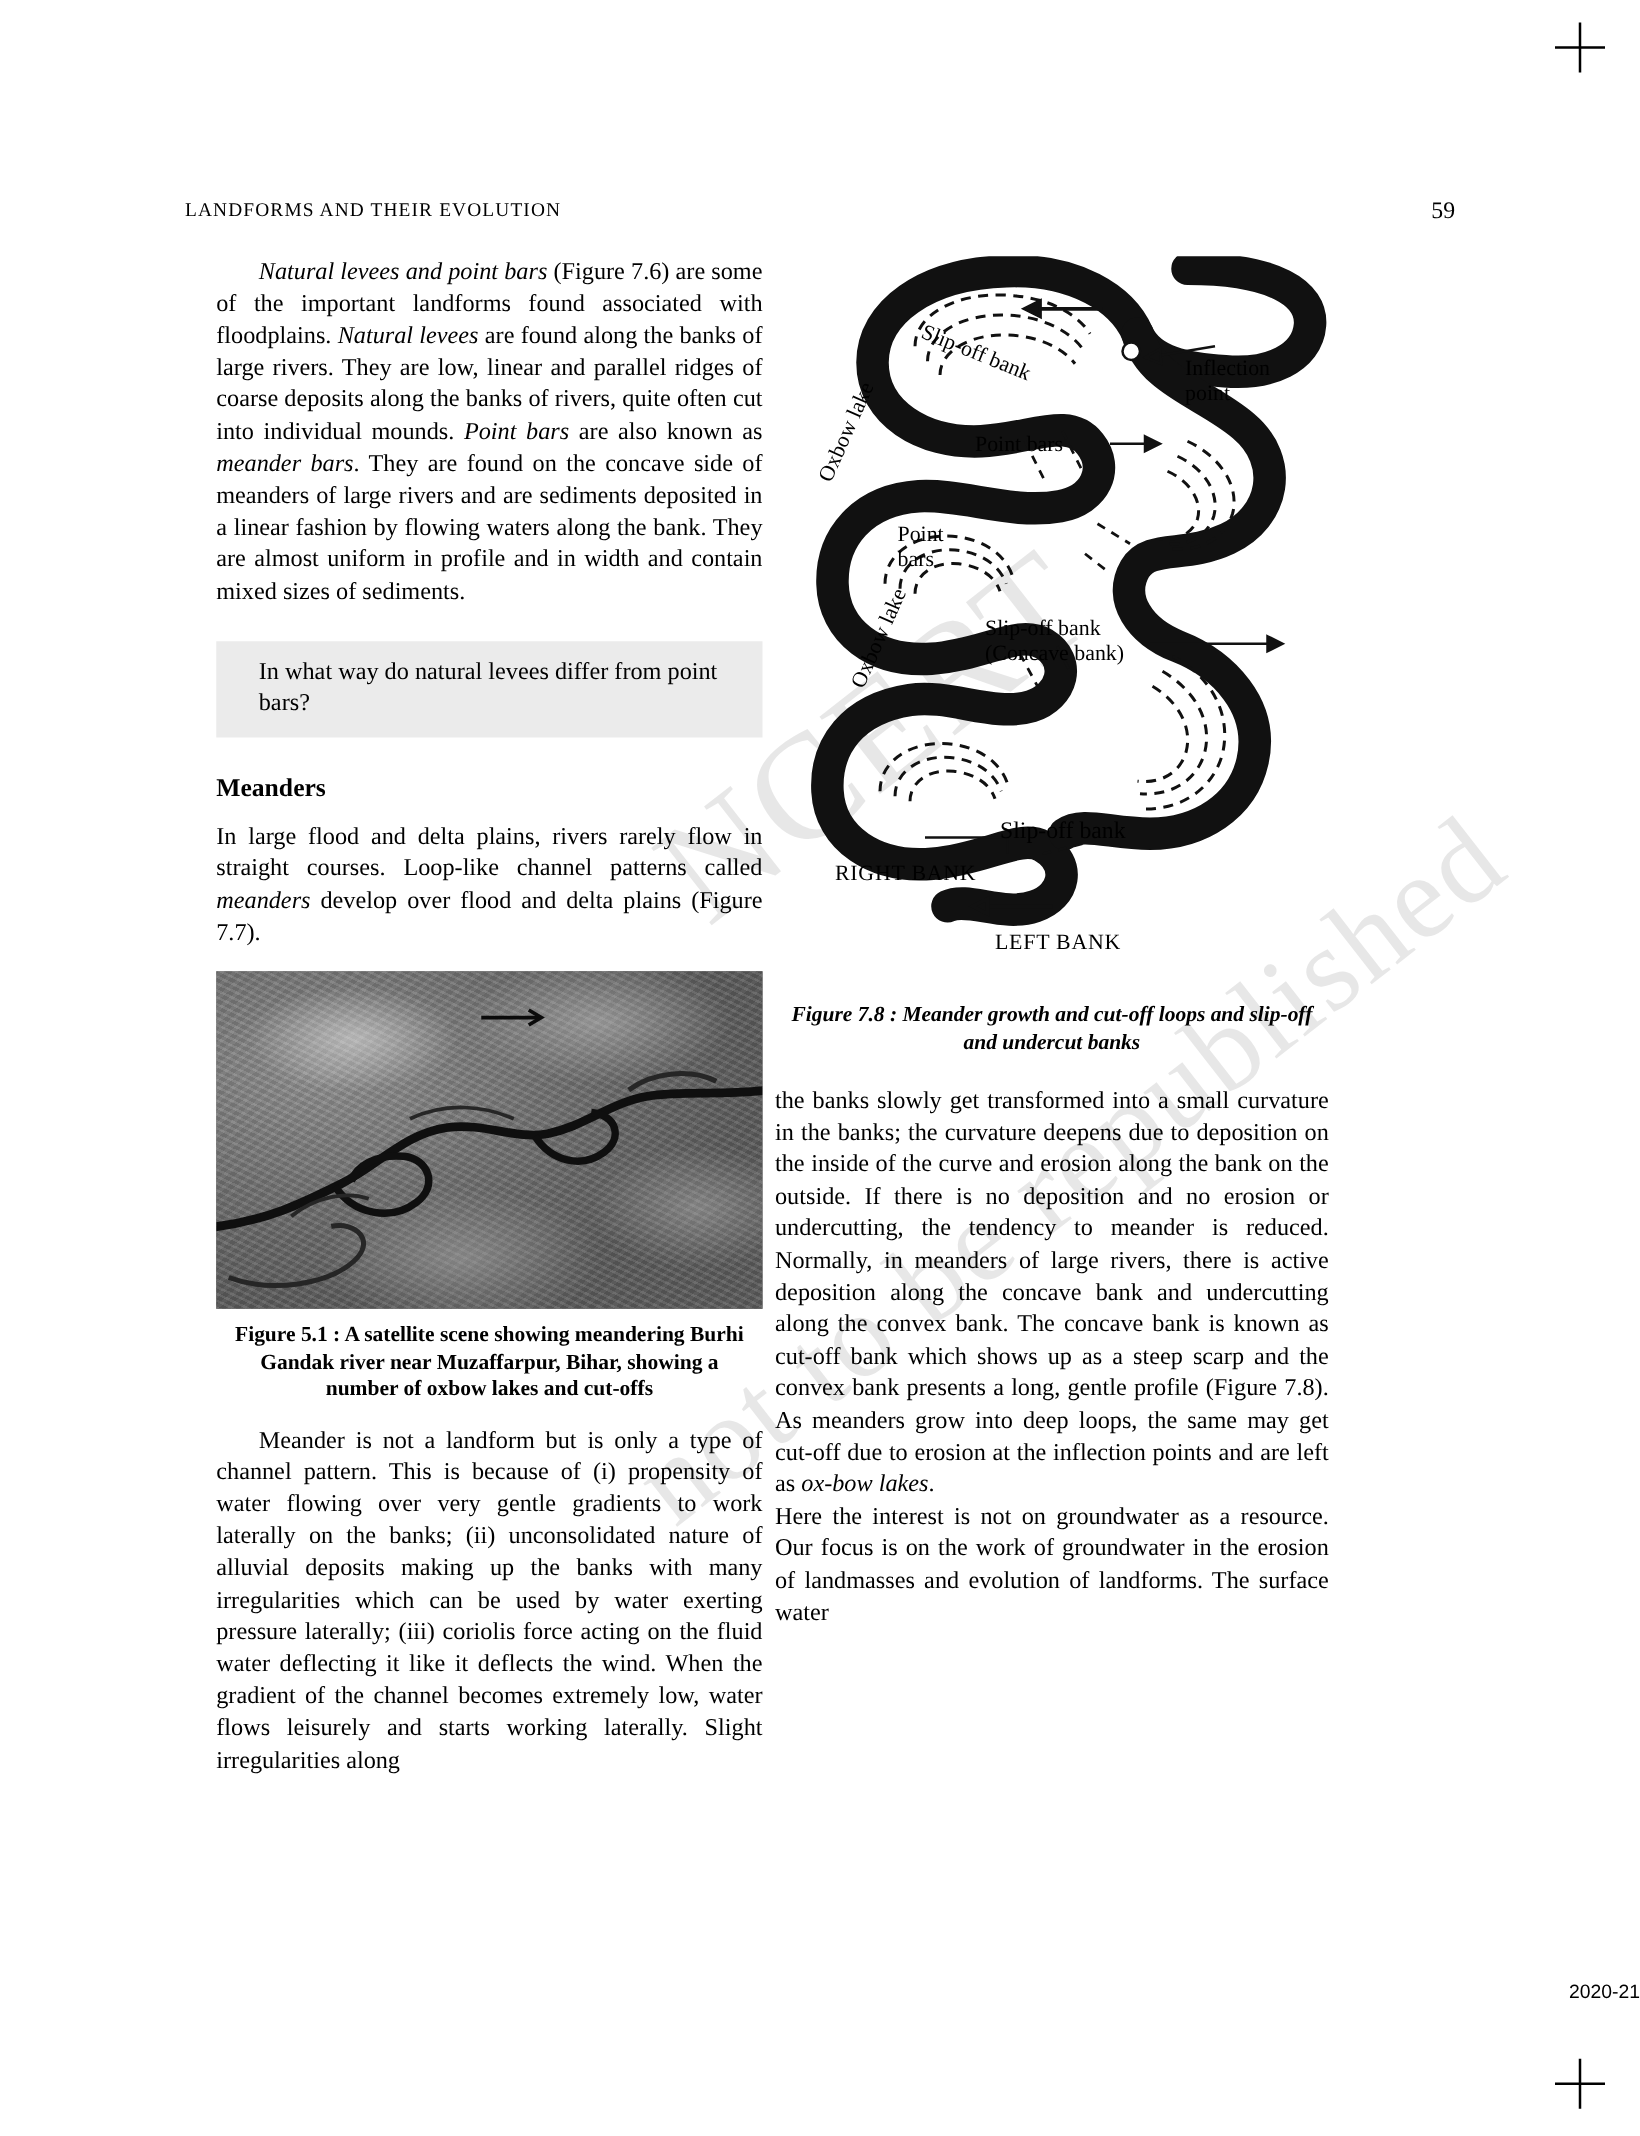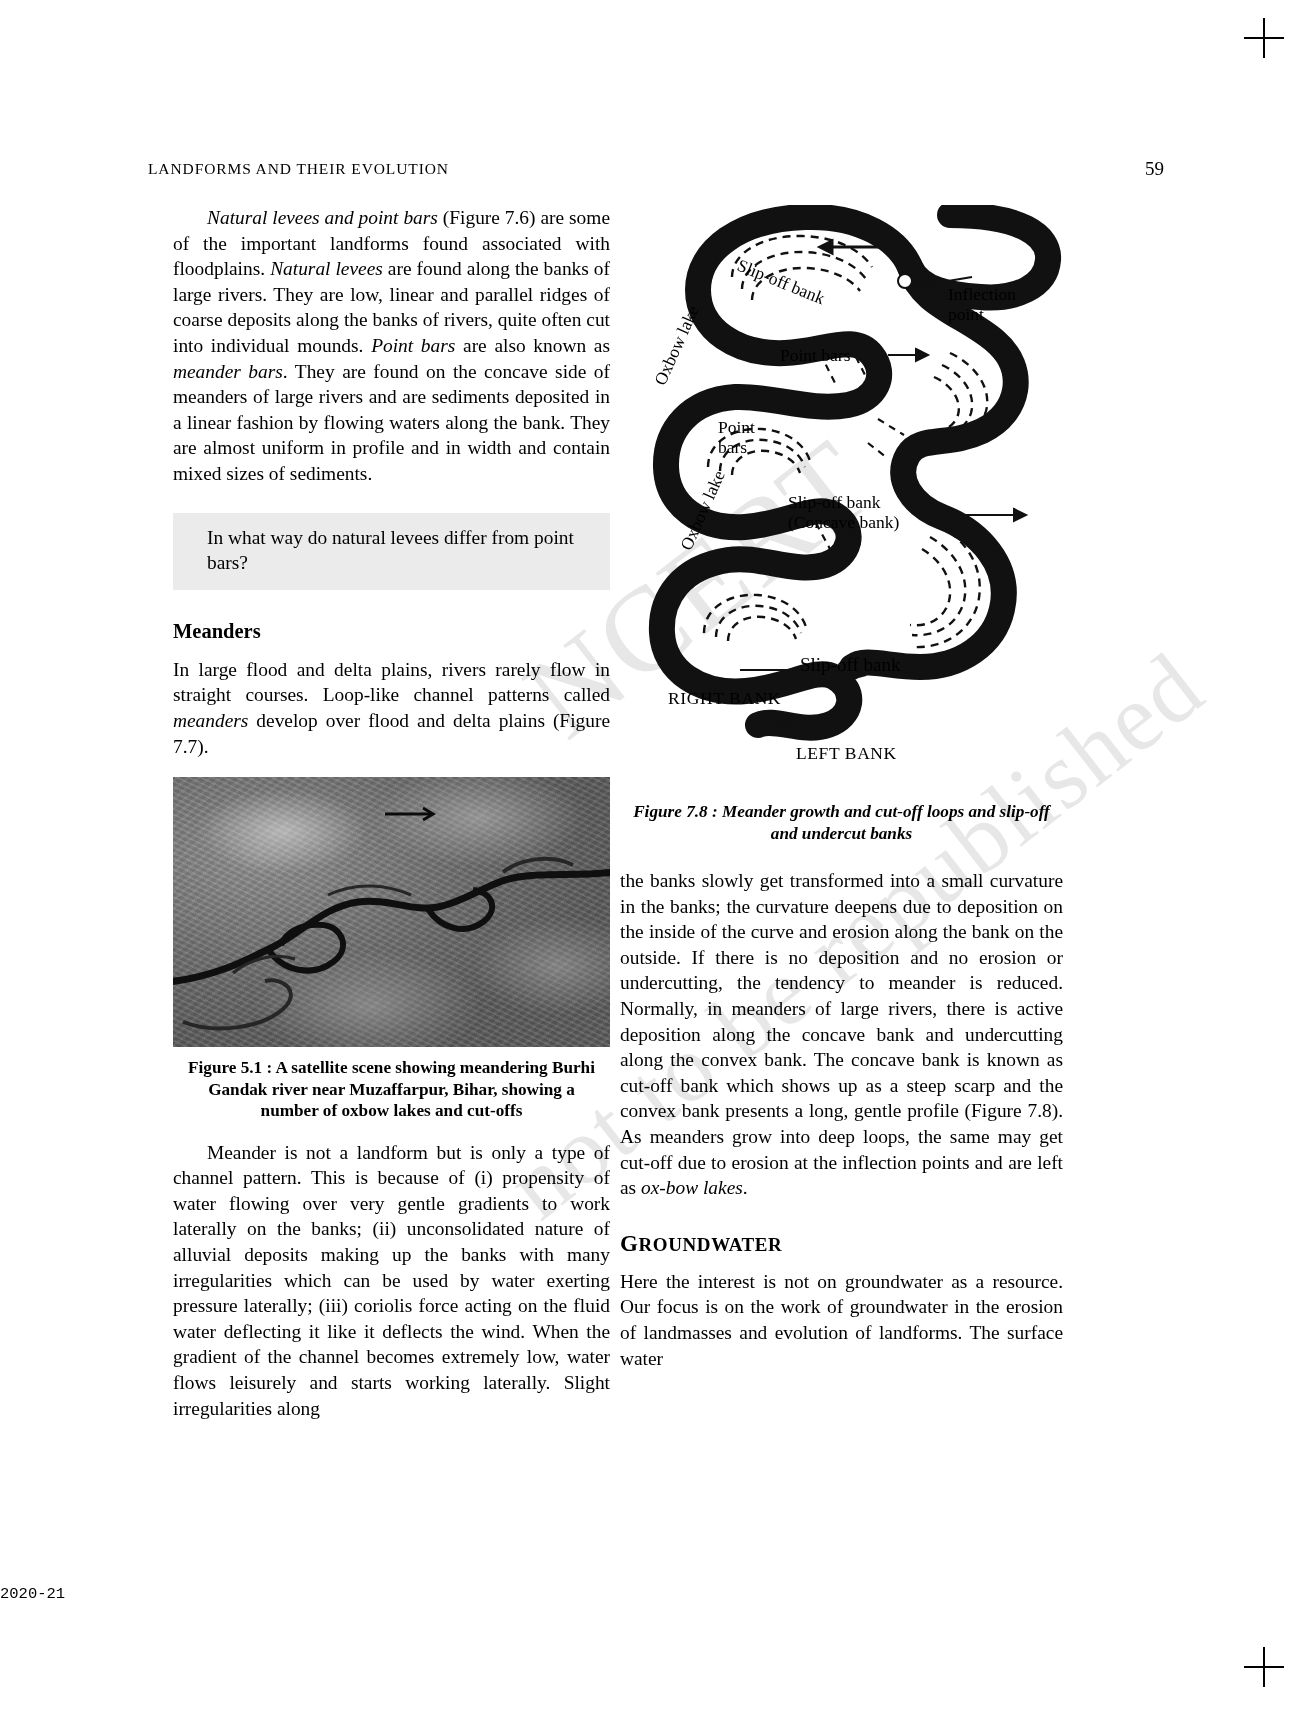--- a/index.html
+++ b/index.html
@@ -167,23 +167,23 @@
     left: 430px;
     top: 880px;
     font-size: 96px;
   }
 
   .footer {
     position: absolute;
     left: 0;
     right: 0;
     bottom: 106px;
-    text-align: left;
+    text-align: right;
     font-size: 15.5px;
-    font-family: Liberation Mono, monospace;
+    font-family: Liberation Sans, sans-serif;
   }
 </style>
 </head>
 <body>
 
 <div class="page">
 
   <div class="crop tr"></div>
   <div class="crop br"></div>
 
@@ -329,19 +329,18 @@
 
       <div class="dlabel" style="left:48px; top:483px; letter-spacing:0.6px;">RIGHT BANK</div>
 
       <div class="dlabel" style="left:176px; top:538px; letter-spacing:0.6px;">LEFT BANK</div>
     </div>
 
     <div class="figcap" style="margin-top:16px;font-style:italic;">Figure 7.8 : Meander growth and cut-off loops and slip-off and undercut banks</div>
 
     <p class="body" style="margin-top:24px;">the banks slowly get transformed into a small curvature in the banks; the curvature deepens due to deposition on the inside of the curve and erosion along the bank on the outside. If there is no deposition and no erosion or undercutting, the tendency to meander is reduced. Normally, in meanders of large rivers, there is active deposition along the concave bank and undercutting along the convex bank. The concave bank is known as cut-off bank which shows up as a steep scarp and the convex bank presents a long, gentle profile (Figure 7.8). As meanders grow into deep loops, the same may get cut-off due to erosion at the inflection points and are left as <span class="it">ox-bow lakes</span>.</p>
 
-    <h3 class="smallcaps"><span class="big">G</span><span>ROUNDWATER</span></h3>
 
     <p class="body">Here the interest is not on groundwater as a resource. Our focus is on the work of groundwater in the erosion of landmasses and evolution of landforms. The surface water</p>
   </div>
 
   <div class="footer">2020-21</div>
 </div>
 
 </body></html>

